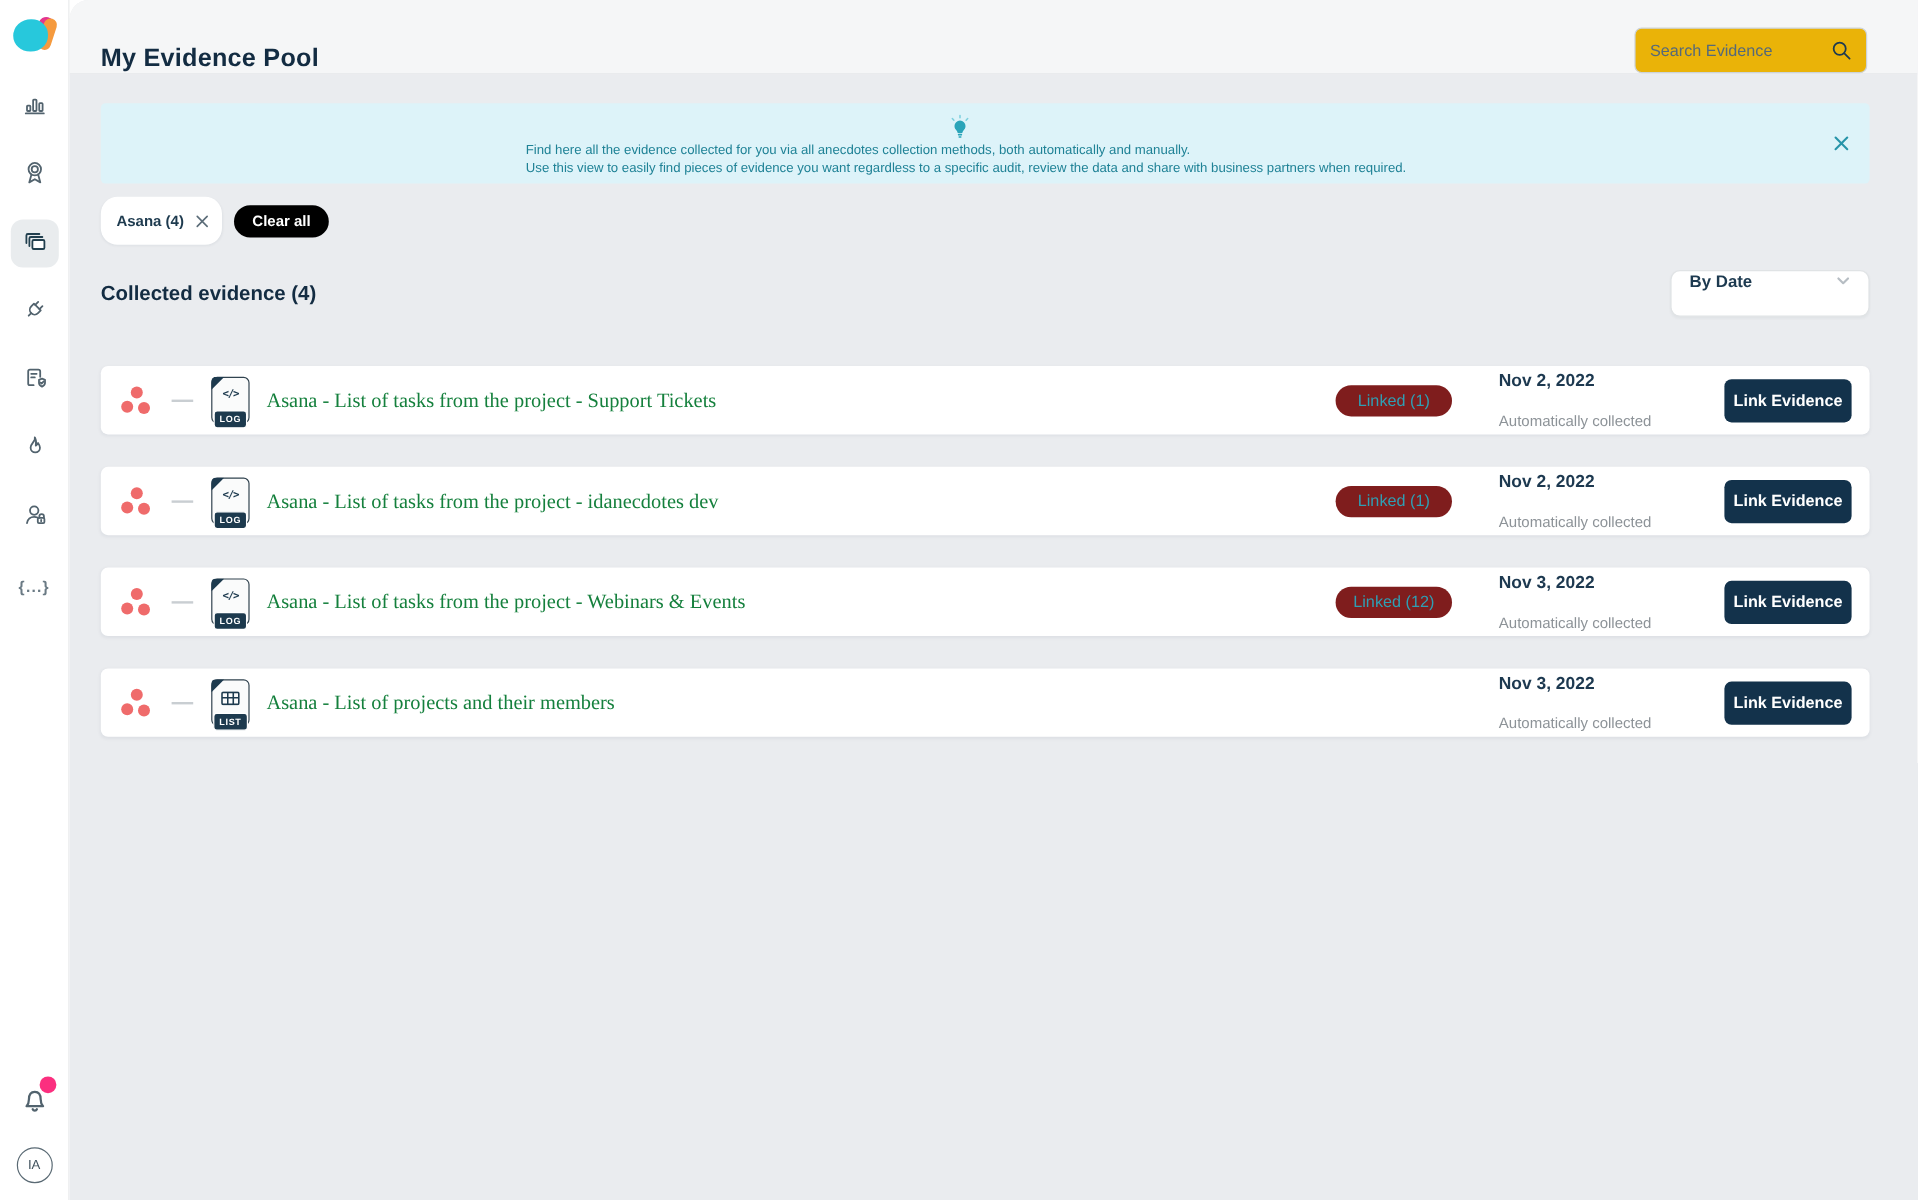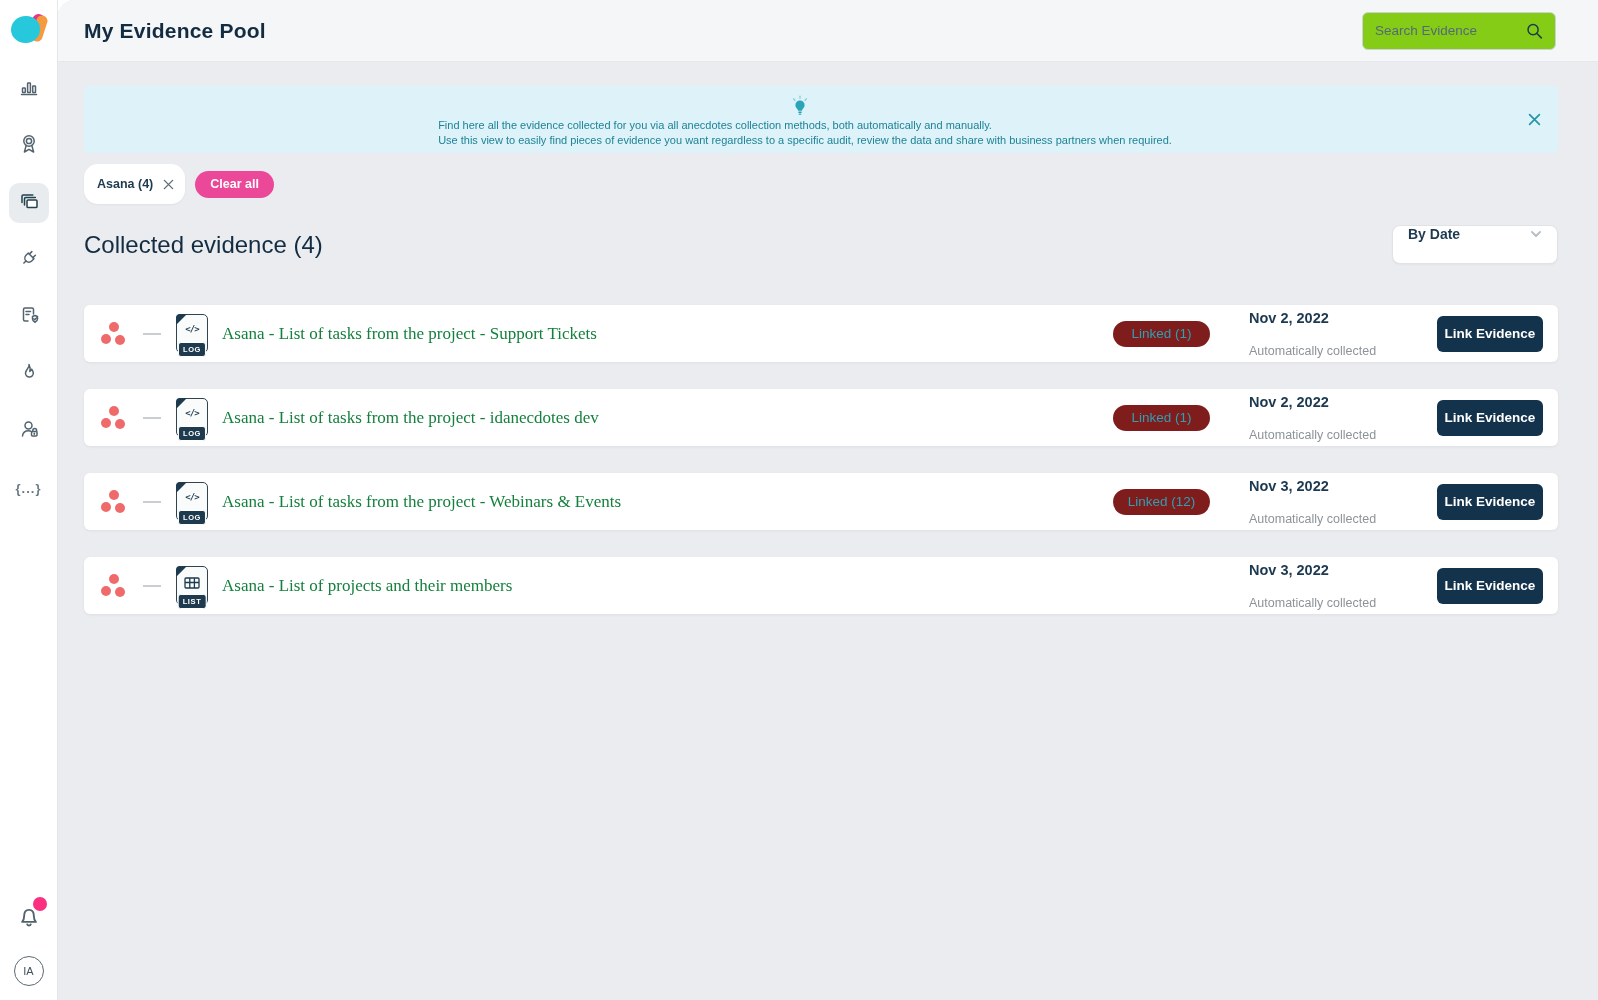--- a/index.html
+++ b/index.html
@@ -25,48 +25,48 @@
   .sidebar-bottom { margin-top:auto; display:flex; flex-direction:column; align-items:center; gap:26px; padding-bottom:14px; }
   .bell-wrap { position:relative; width:30px; height:30px; cursor:pointer; }
   .bell-wrap svg { stroke:#52636e; fill:none; stroke-width:1.5; stroke-linecap:round; stroke-linejoin:round; }
   .bell-dot { position:absolute; top:-3px; right:-3px; width:14px; height:14px; border-radius:50%; background:#fb2f7f; }
   .avatar { width:30px; height:30px; border-radius:50%; border:1px solid #5a6a74; display:flex; align-items:center; justify-content:center; font-size:11px; color:#40525d; cursor:pointer; background:#fff; }
 
   
   .main-wrap { flex:1; background:#fff; min-width:0; }
   .surface { width:100%; height:100%; border-top-left-radius:16px; overflow:hidden; background:#eaecef; }
 
-  header { height:62px; background:#f5f6f7; display:flex; align-items:center; padding:0 42px 0 26px; border-bottom:1px solid #e6e8ea; }
+  header { height:62px; background:#f5f6f7; display:flex; align-items:flex-end; padding:0 42px 0 26px; border-bottom:1px solid #e6e8ea; }
   .page-title { font-size:21px; font-weight:bold; color:#132c42; letter-spacing:.2px; }
-  .search-box { margin-left:auto; width:194px; height:38px; background:#84cc16; border:1px solid #cdd3d8; border-radius:6px; display:flex; align-items:center; padding:0 10px 0 12px; }
+  .search-box { margin-left:auto; width:194px; height:38px; background:#eab308; border:1px solid #cdd3d8; border-radius:6px; display:flex; align-items:center; padding:0 10px 0 12px; }
   .search-box input { border:none; outline:none; flex:1; font-size:13.5px; color:#2c4256; background:transparent; font-family:"Liberation Sans",sans-serif; min-width:0; }
   .search-box input::placeholder { color:#55697a; }
   .search-box svg { stroke:#1d3a50; fill:none; stroke-width:1.6; stroke-linecap:round; flex-shrink:0; }
 
   .content { padding:24px 40px 0 26px; }
 
   
   .banner { position:relative; background:#ddf3f9; border-radius:4px; min-height:46px; display:flex; align-items:center; padding:7px 44px 7px 12px;flex-direction:column; }
   .bulb { flex-shrink:0; margin-right:10px; }
   .banner-text { display:flex; flex-direction:column; gap:3px; }
   .banner-text div { font-size:11px; color:#1f8296; }
   .banner-close { position:absolute; right:16px; top:50%; transform:translateY(-50%); width:16px; height:16px; cursor:pointer; display:flex; align-items:center; justify-content:center; }
   .banner-close svg { stroke:#2794a9; stroke-width:1.6; stroke-linecap:round; }
 
   
   .filter-row { display:flex; align-items:center; gap:10px; margin-top:11px; }
   .chip { background:#fff; border-radius:14px; height:40px; display:flex; align-items:center; padding:0 10px 0 13px; gap:8px; box-shadow:0 1px 2px rgba(20,40,60,.05); cursor:default; }
   .chip-label { font-size:12.5px; font-weight:bold; color:#1d3a4e; }
   .chip-x { width:14px; height:14px; display:flex; align-items:center; justify-content:center; cursor:pointer; }
   .chip-x svg { stroke:#5c6d79; stroke-width:1.5; stroke-linecap:round; }
-  .clear-all { background:#ec4899; color:#fff; border:none; border-radius:14px; height:27px; padding:0 15px; font-size:12.5px; font-weight:bold; font-family:"Liberation Sans",sans-serif; cursor:pointer; }
+  .clear-all { background:#000000; color:#fff; border:none; border-radius:14px; height:27px; padding:0 15px; font-size:12.5px; font-weight:bold; font-family:"Liberation Sans",sans-serif; cursor:pointer; }
 
   
   .heading-row { display:flex; align-items:center; justify-content:space-between; margin-top:21px; }
-  .list-heading { font-size:24px; font-weight:normal; color:#132c42; }
+  .list-heading { font-size:17px; font-weight:bold; color:#132c42; }
   .sort-select { width:166px; height:39px; background:#fff; border:1px solid #e0e3e5; border-radius:8px; display:flex; align-items:flex-start; justify-content:space-between; padding:0 13px 0 15px; cursor:pointer; box-shadow:0 1px 2px rgba(20,40,60,.04); }
   .sort-label { font-size:14px; font-weight:bold; color:#1d3a50; }
   .sort-select svg { stroke:#b6bdc3; fill:none; stroke-width:1.8; stroke-linecap:round; stroke-linejoin:round; }
 
   
   .rows { margin-top:41px; display:flex; flex-direction:column; gap:27px; }
   .evidence-row { background:#fff; border-radius:6px; height:57px; display:flex; align-items:center; padding-left:16px; box-shadow:0 1px 3px rgba(20,40,60,.06); }
 
   .asana-icon { width:27px; height:26px; position:relative; flex-shrink:0; }
   .asana-icon i { position:absolute; width:10px; height:10px; border-radius:50%; background:#ef6b6b; }

